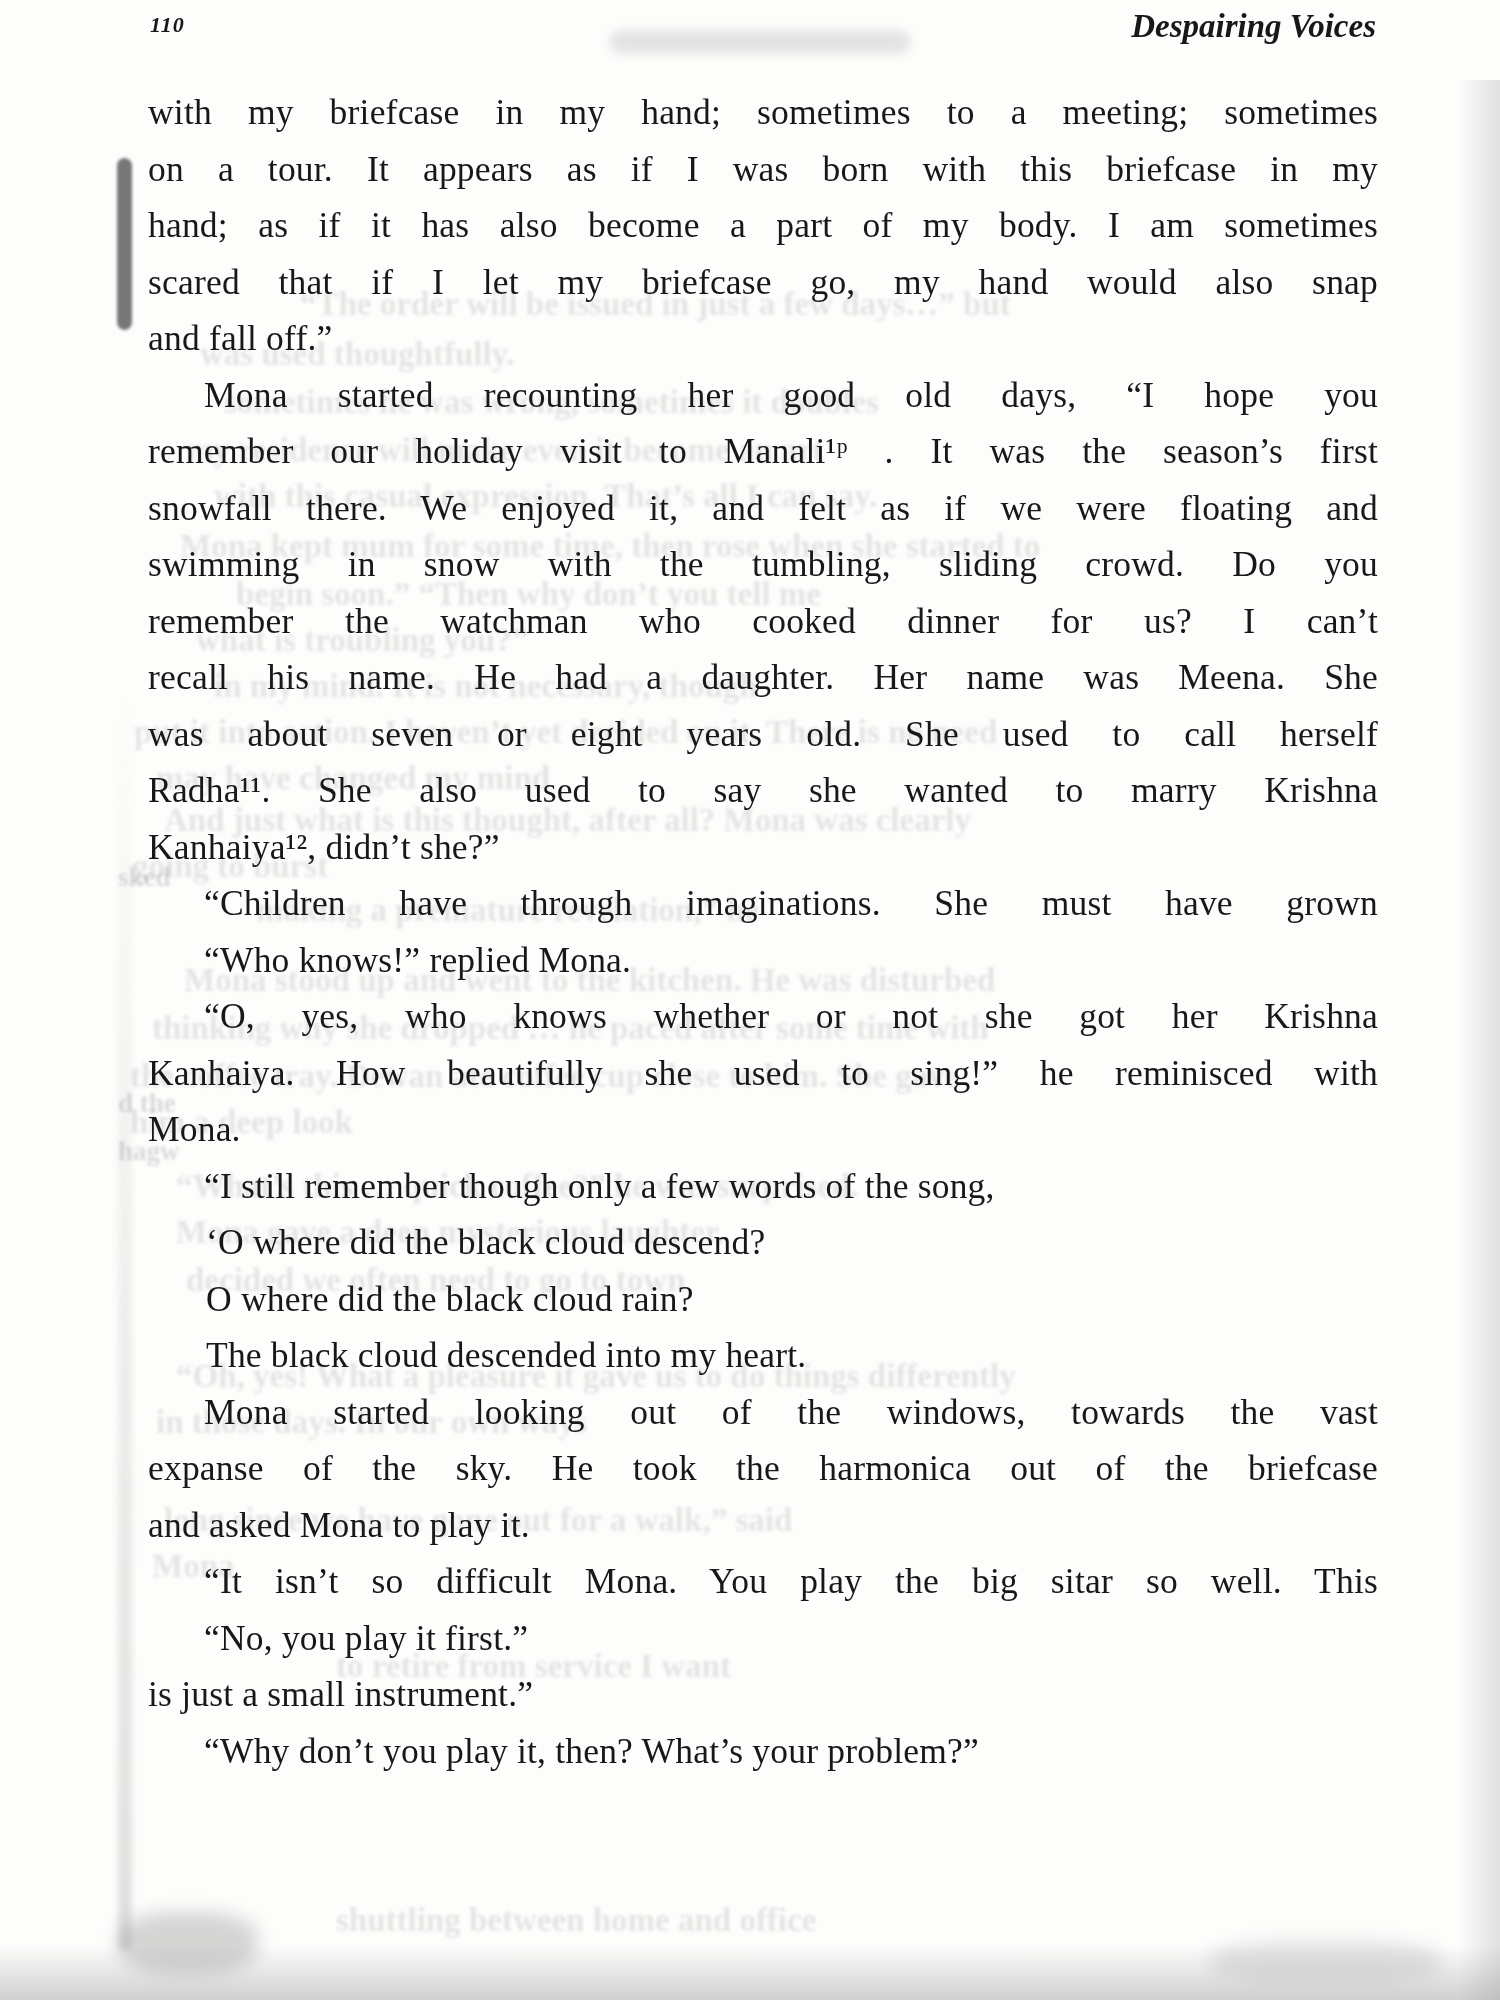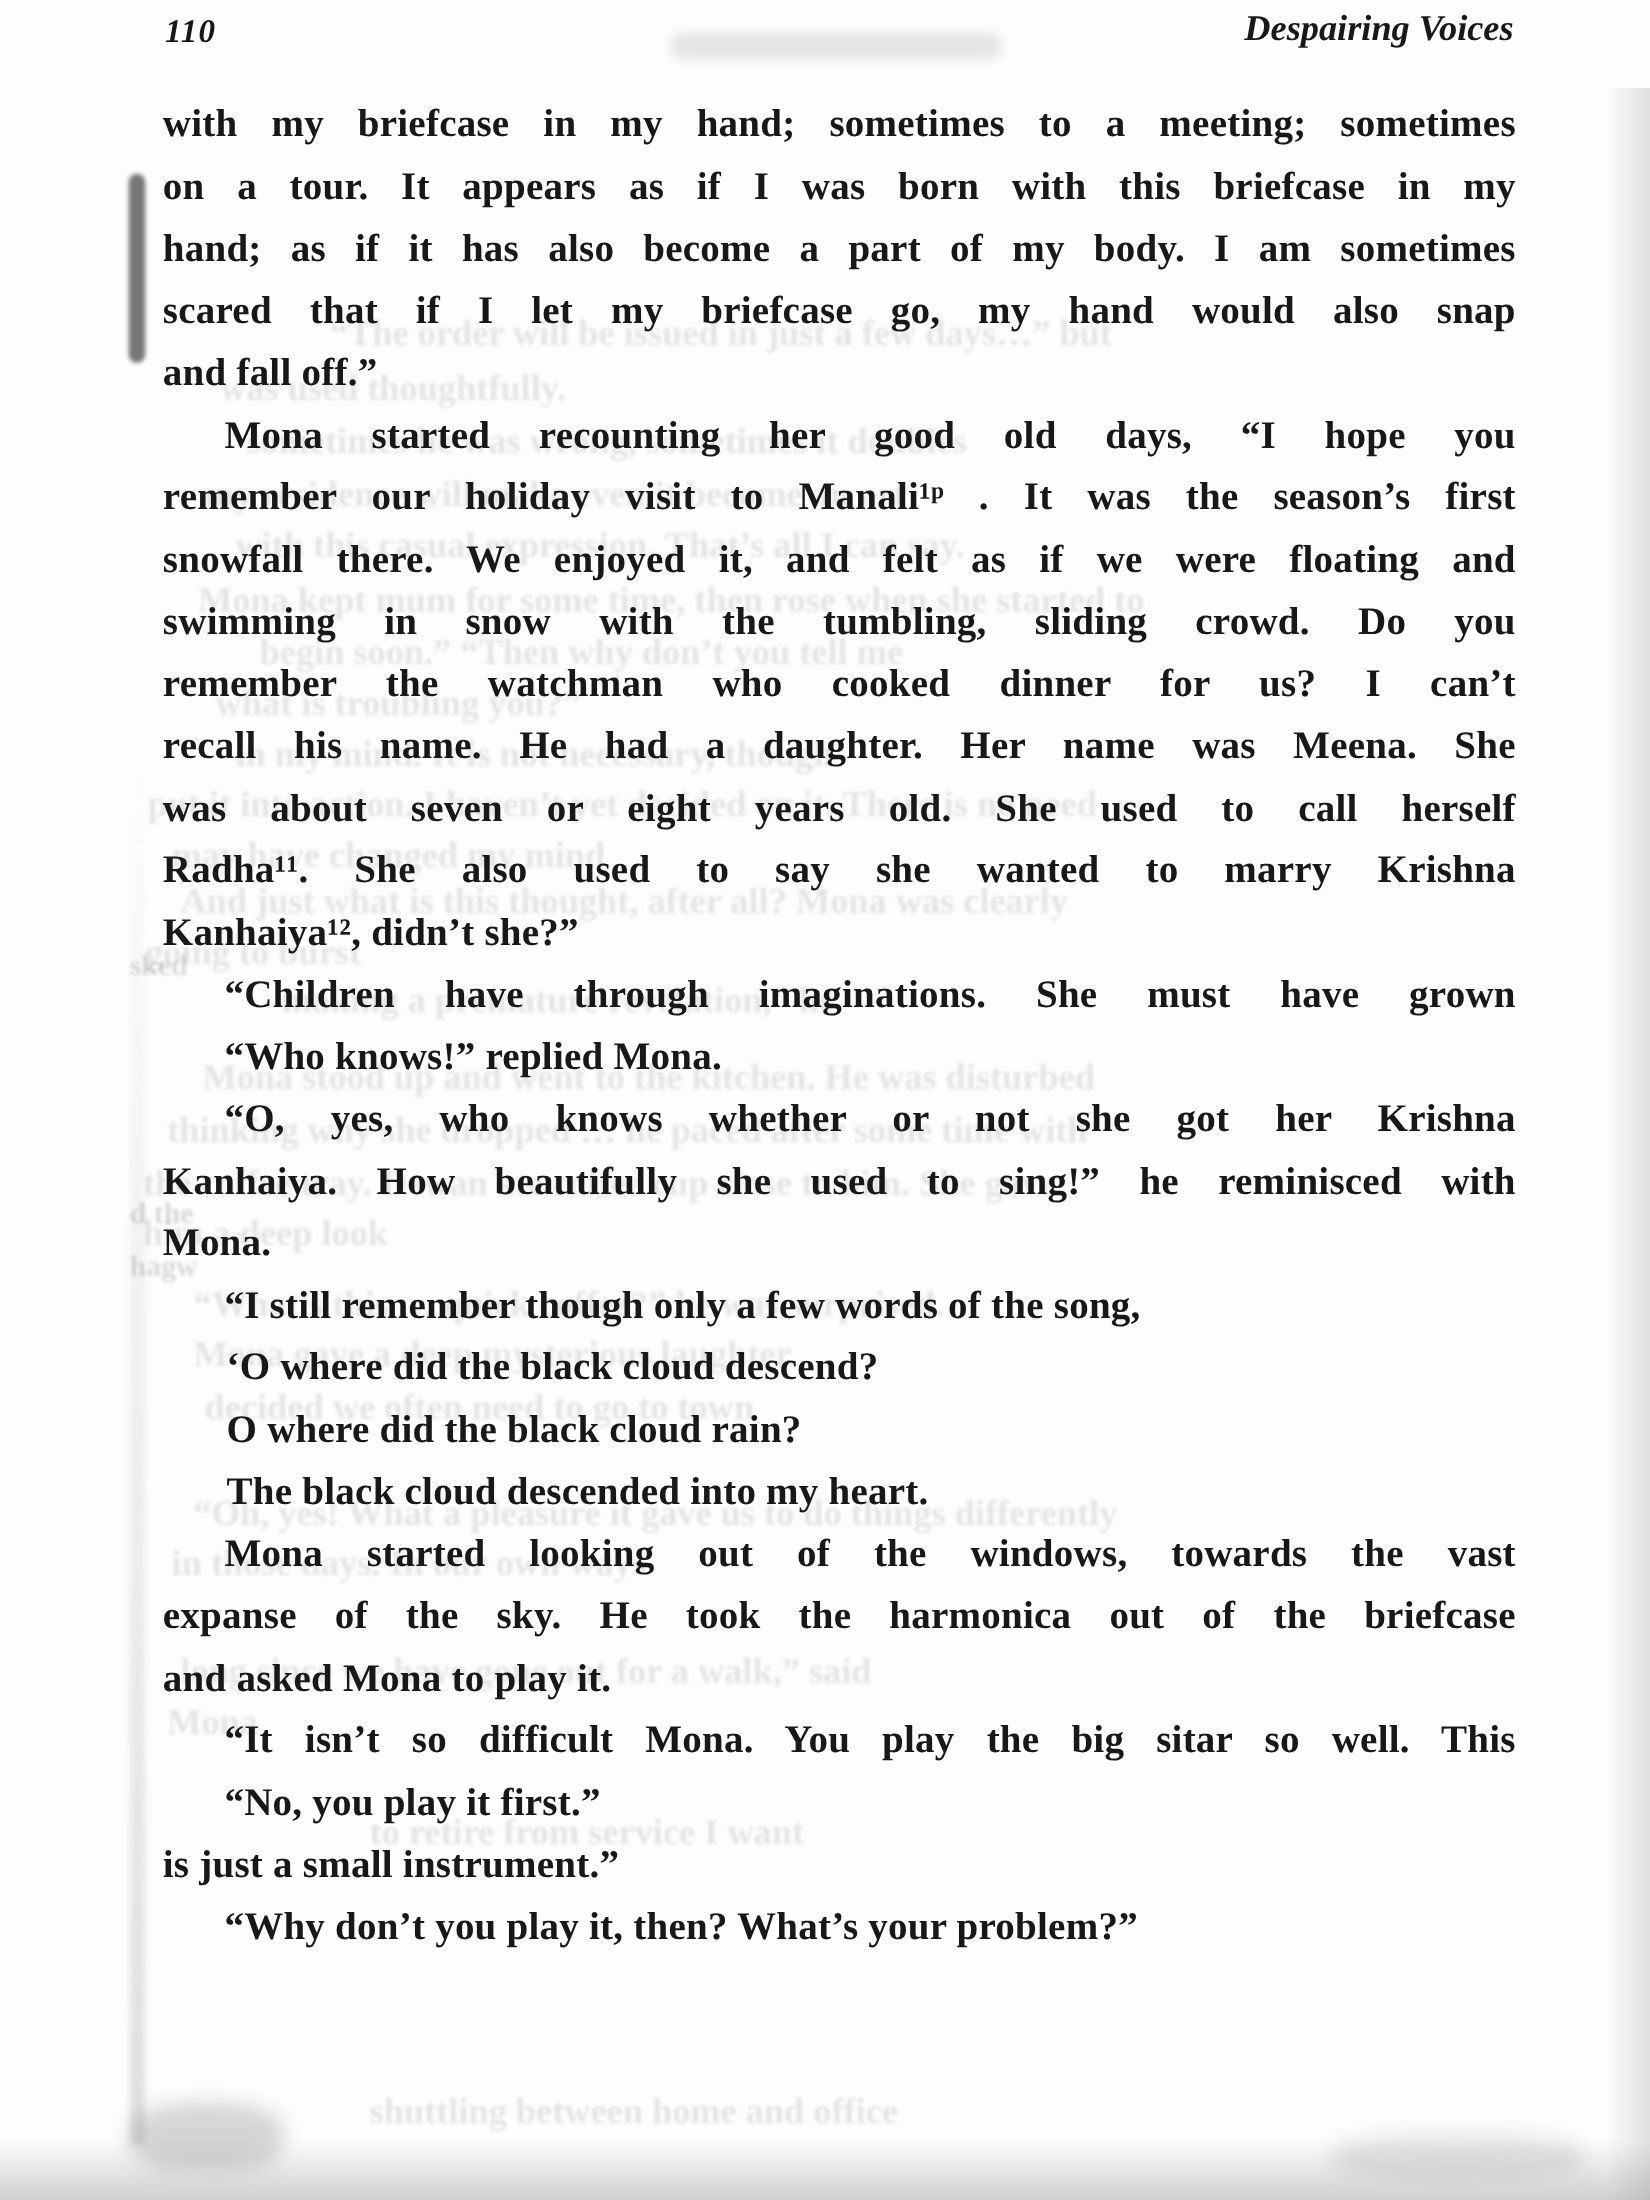--- a/index.html
+++ b/index.html
@@ -7,30 +7,30 @@
     position:relative;
     width:1500px;height:2000px;
     background:#fdfdfc;
     overflow:hidden;
     font-family:"Liberation Serif", serif;
     color:#181818;
   }
   
   .header-pagenum{
     position:absolute;top:12px;left:150px;
-    font-size:30px;font-style:italic;font-weight:600;letter-spacing:1px;
+    font-size:22px;font-style:italic;font-weight:600;letter-spacing:1px;
   }
   .header-title{
     position:absolute;top:8px;right:124px;
     font-size:33px;font-style:italic;font-weight:700;
   }
   
   .textblock{
     position:absolute;left:148px;right:122px;top:84px;
-    font-size:35.5px;font-weight:700;line-height:56.5px;
+    font-size:35.5px;font-weight:400;line-height:56.5px;
     letter-spacing:.2px;
   }
   .line{text-align:justify;text-align-last:justify;}
   .line.last{text-align-last:left;}
   .line.indent{text-indent:56px;}
   .line.verse{text-align:left;text-align-last:left;padding-left:58px;}
   
   .ghostlayer{position:absolute;inset:0;pointer-events:none;}
   .ghost{
     position:absolute;

